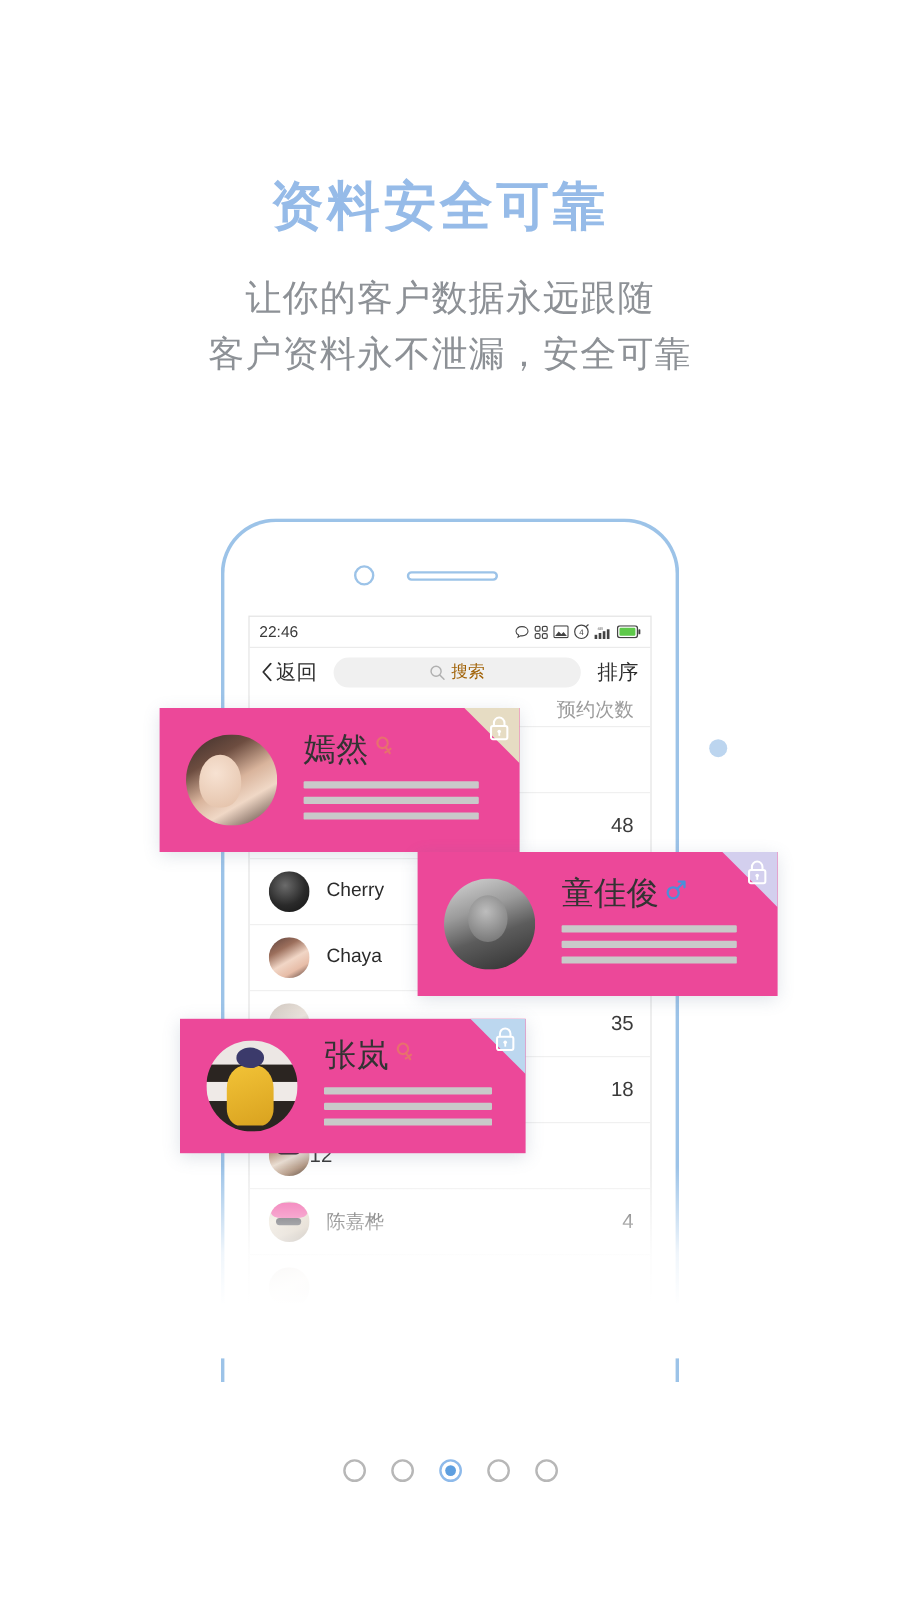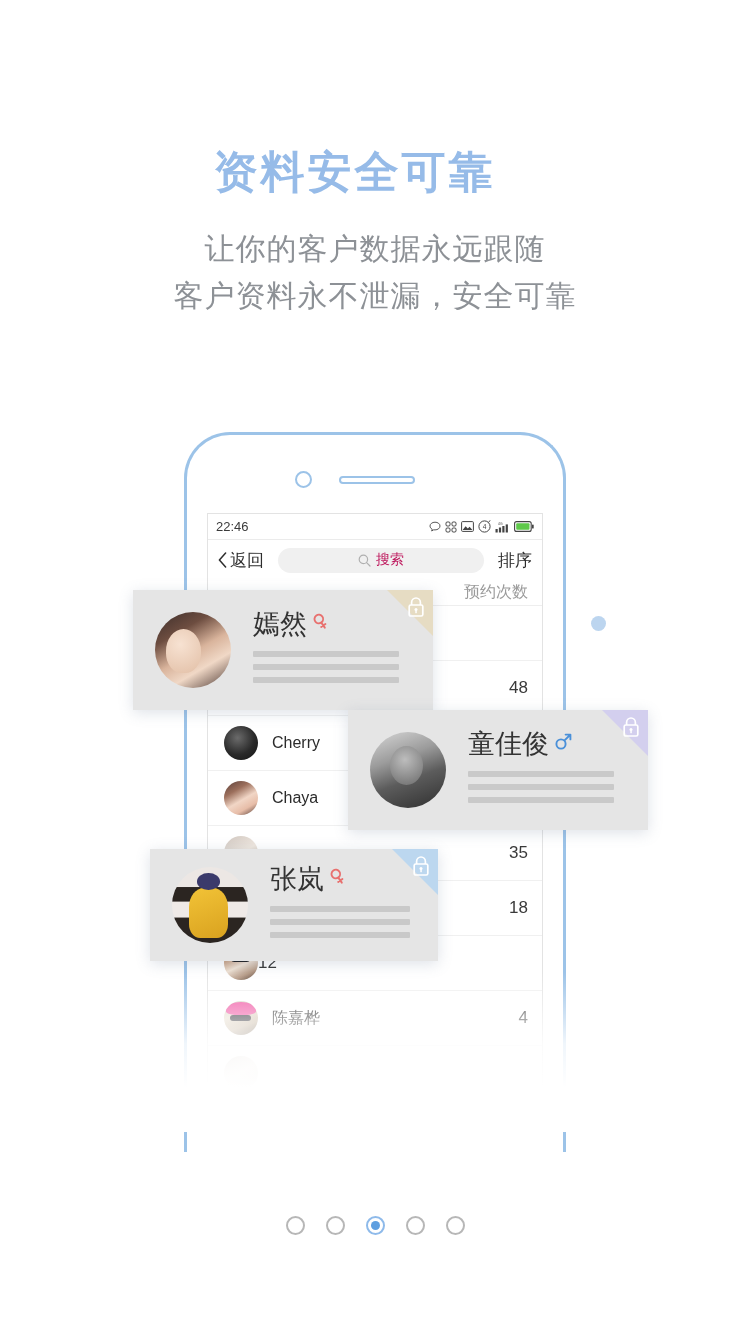--- a/index.html
+++ b/index.html
@@ -6,21 +6,21 @@
   html, body {
     width:750px; height:1334px;
     background:#ffffff;
     font-family:"Liberation Sans","DejaVu Sans",sans-serif;
     overflow:hidden;
   }
   .page { position:relative; width:750px; height:1334px; background:#fff; }
 
   
   .headline {
-    position:absolute; top:143px; left:0; width:709px;
+    position:absolute; top:143px; left:12px; width:709px;
     text-align:center;
     font-size:44px; font-weight:bold;
     letter-spacing:3px;
     color:#96bbe8;
   }
   .subline {
     position:absolute; top:225px; left:0; width:750px;
     text-align:center;
     font-size:30px; line-height:47px;
     letter-spacing:1px;
@@ -78,21 +78,21 @@
     background:#fff;
   }
   .nav-back { display:flex; align-items:center; gap:3px; font-size:17px; color:#2d2d2d; white-space:nowrap; }
   .nav-back svg { display:block; }
   .searchbox {
     flex:1; height:25px; border-radius:13px; background:#f0f0f0;
     display:flex; align-items:center; justify-content:center; gap:5px;
     margin:0 6px;
   }
   .searchbox .sq { color:#b0b0b0; }
-  .search-ph { font-size:14px; color:#be185d; }
+  .search-ph { font-size:14px; color:#a16207; }
   .nav-sort { font-size:17px; color:#2d2d2d; white-space:nowrap; }
 
   
   .list-head {
     height:26px; display:flex; align-items:center; justify-content:flex-end;
     padding-right:14px;
     font-size:16px; color:#9b9b9b;
     border-bottom:1px solid #eee;
   }
 
@@ -113,21 +113,21 @@
   .fade {
     position:absolute; left:-30px; top:540px;
     width:442px; height:160px;
     background:linear-gradient(to bottom, rgba(255,255,255,0) 0%, rgba(255,255,255,0.85) 45%, #fff 72%);
     pointer-events:none;
   }
 
   
   .fcard {
     position:absolute;
-    background:#e5e5e5;
+    background:#ec4899;
     box-shadow:0 3px 14px rgba(90,110,140,0.20);
     overflow:hidden;
   }
   .fcard .corner {
     position:absolute; right:0; top:0;
     width:0; height:0;
     border-style:solid;
     border-width:0 46px 46px 0;
   }
   .fcard .lock {

